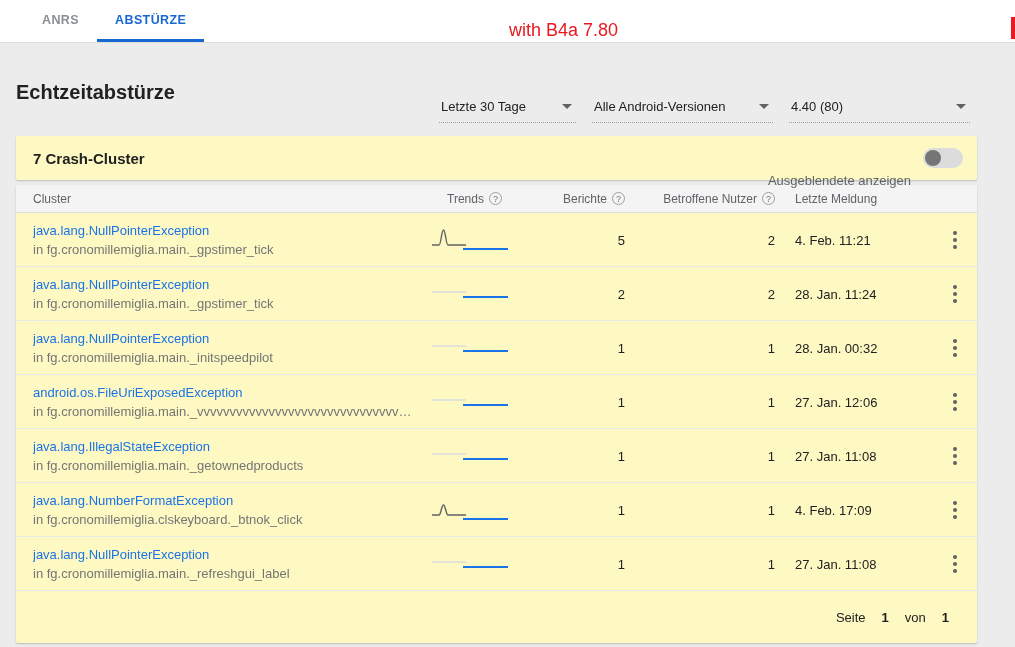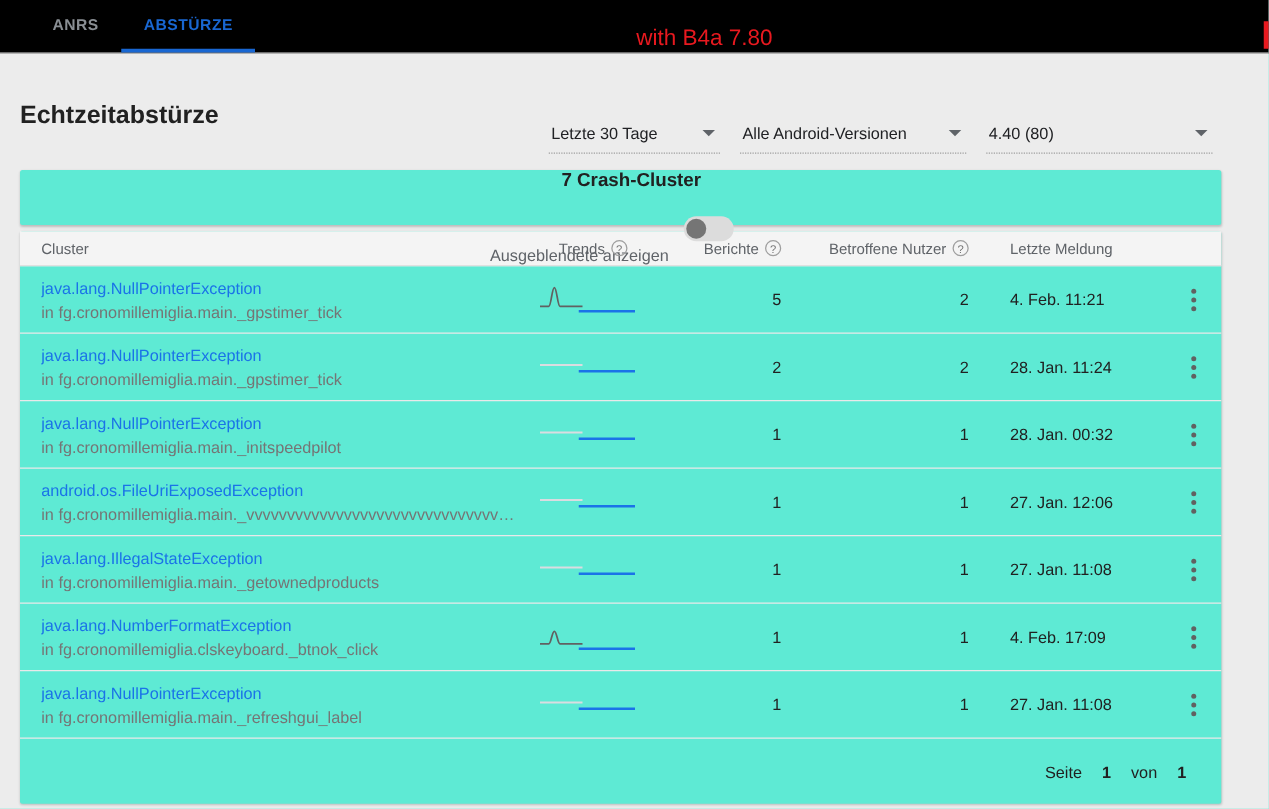--- a/index.html
+++ b/index.html
@@ -7,21 +7,21 @@
   body {
     width:1015px; height:647px;
     background:#ececec;
     font-family:"Liberation Sans", sans-serif;
     position:relative; overflow:hidden;
     color:#212121;
   }
 
   
   .topbar {
-    background:#000000; height:43px; border-bottom:1px solid #dcdcdc;
+    background:#ffffff; height:43px; border-bottom:1px solid #dcdcdc;
     display:flex; align-items:stretch; padding-left:24px; position:relative;
   }
   .tab {
     display:flex; align-items:center; padding:0 18px;
     font-size:12.5px; font-weight:700; letter-spacing:.4px;
     color:#8a8f94; cursor:pointer; border-bottom:3px solid transparent;
   }
   .tab.active { color:#1967d2; border-bottom-color:#1967d2; }
   .annotation {
     position:absolute; left:497px; top:20px;
@@ -43,42 +43,42 @@
   }
   .f1 { width:137px; } .f2 { width:181px; } .f3 { width:181px; }
   .caret {
     width:0; height:0; margin-left:10px;
     border-left:5px solid transparent; border-right:5px solid transparent;
     border-top:5px solid #5f6368;
   }
 
   
   .card {
-    background:#5eead4; margin:0 38px 0 16px;
-    box-shadow:0 1px 2px rgba(0,0,0,.2); border-radius:2px;flex-direction:column;
+    background:#fef9c3; margin:0 38px 0 16px;
+    box-shadow:0 1px 2px rgba(0,0,0,.2); border-radius:2px;
   }
   .cluster-card { height:44px; display:flex; align-items:center; margin-bottom:5px; }
   .cluster-title { flex:1; padding-left:17px; font-size:15px; font-weight:700; }
   .show-hidden { display:flex; align-items:center; gap:12px; padding-right:14px; }
   .show-hidden-label { font-size:13px; color:#5f6368;margin-top:44px; }
   .toggle { width:40px; height:20px; border-radius:10px; background:#dcdcdc; position:relative; cursor:pointer; }
   .toggle-knob { width:16px; height:16px; border-radius:50%; background:#757575; position:absolute; left:2px; top:2px; }
 
   
   .thead {
     display:flex; align-items:center; height:28px;
     background:#f4f4f4; border-bottom:1px solid #e0e0e0;
     font-size:12px; color:#5f6368;
   }
   .trow { display:flex; align-items:center; height:54px; border-bottom:1px solid #e9e9e9; }
   .c-cluster { flex:1; min-width:0; padding-left:17px; padding-right:12px; }
   .c-trends  { width:95px;  flex-shrink:0; }
   .c-reports { width:100px; flex-shrink:0; text-align:right; }
   .c-users   { width:150px; flex-shrink:0; text-align:right; }
-  .c-last    { width:158px; flex-shrink:0; padding-left:33px; }
+  .c-last    { width:158px; flex-shrink:0; padding-left:20px; }
   .c-menu    { width:44px;  flex-shrink:0; display:flex; justify-content:center; }
   .thead .c-trends { padding-left:17px; }
   .hdr-right { display:inline-flex; align-items:center; justify-content:flex-end; width:100%; }
   .hdr-left  { display:inline-flex; align-items:center; }
 
   .help {
     display:inline-flex; width:13px; height:13px; margin-left:5px;
     border:1px solid #9e9e9e; border-radius:50%;
     align-items:center; justify-content:center;
     font-size:9px; color:#757575; cursor:pointer; flex-shrink:0;

